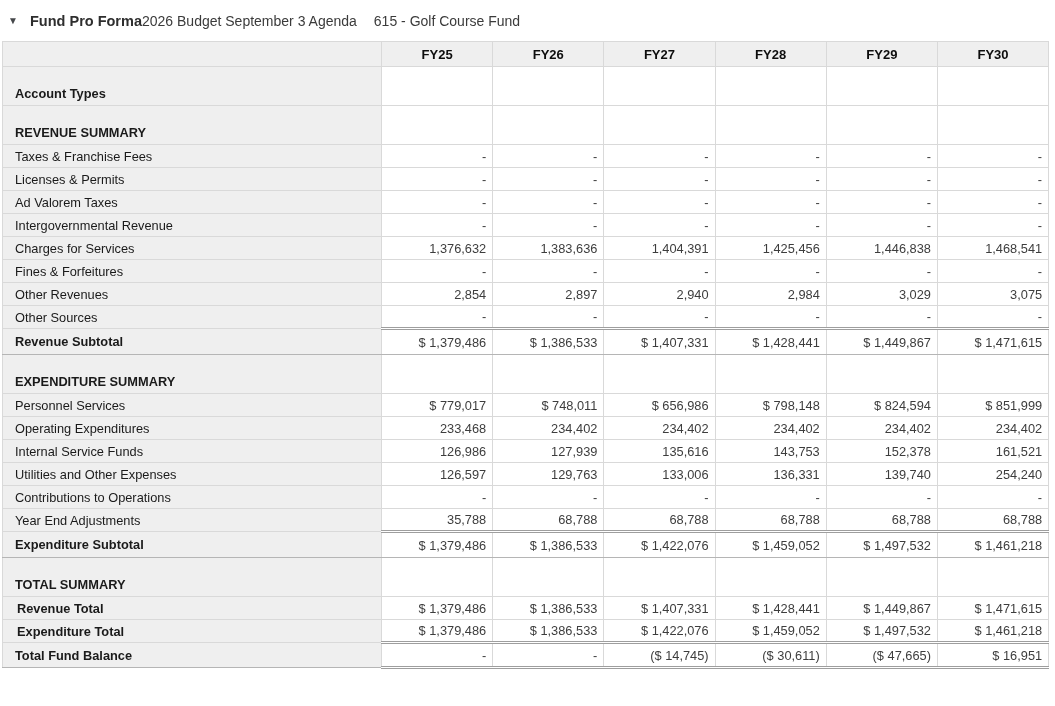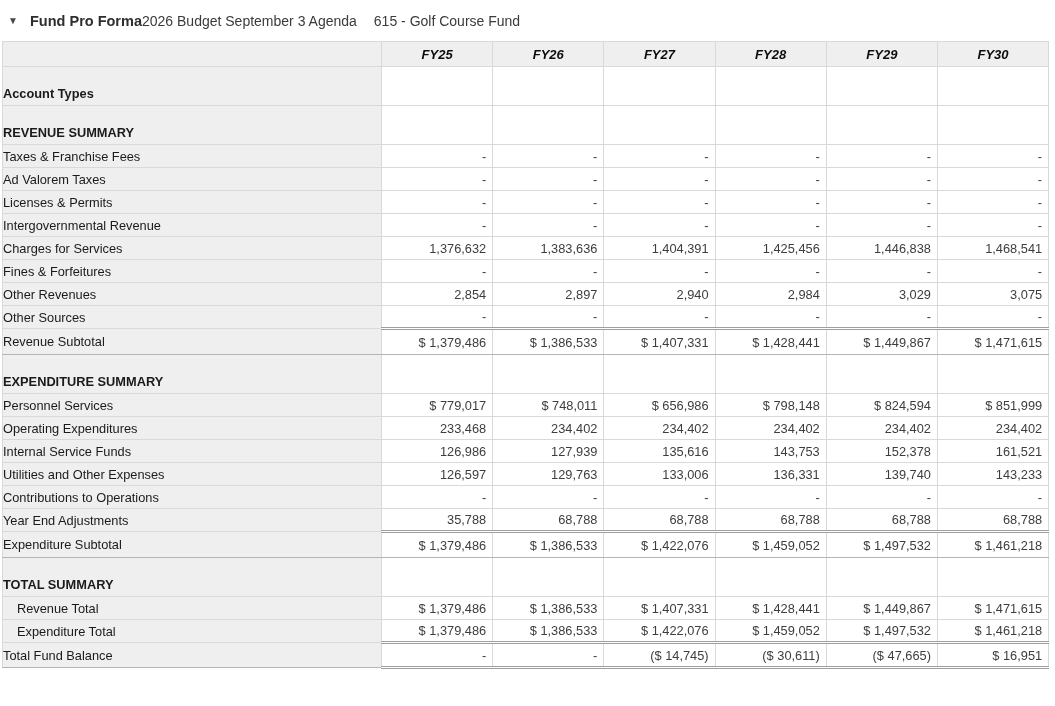--- a/index.html
+++ b/index.html
@@ -58,41 +58,40 @@
     white-space:nowrap;
     overflow:hidden;
   }
   thead th{
     background:var(--label-bg);
     height:25px;
     font-size:13px;
     font-weight:bold;
     color:#0d0d0d;
     text-align:center;
-    font-style:italic;
   }
   td.label{
     background:var(--label-bg);
     color:var(--text-dark);
     text-align:left;
-    padding-left:0;
+    padding-left:12px;
   }
   td.val{
     background:#ffffff;
     text-align:right;
     color:var(--text-num);
   }
   tr.account td{height:23px;}
   tr.account td.label{}
   tr.section td{height:39px;vertical-align:bottom;}
   tr.section td.label{font-weight:bold;padding-bottom:4px;}
   tr.subtotal td{height:26px;}
   tr.subtotal td.label,
   tr.total td.label,
-  tr.grand td.label{font-weight:normal;margin-top:12px;}
+  tr.grand td.label{font-weight:bold;margin-top:12px;}
   tr.total td{height:23px;}
   tr.total td.label{padding-left:14px;}
   tr.grand td{height:25px;}
   tr.subtotal td.val{
     border-top:3px double var(--strong);
     border-bottom:1px solid var(--mid);
     border-left-color:#c4c4c4;
   }
   tr.subtotal td.label{border-top:1px solid var(--mid);border-bottom:1px solid var(--mid);}
   tr.grand td.val{
@@ -155,30 +154,30 @@
       <tr class="account">
         <td class="label">Taxes &amp; Franchise Fees</td>
         <td class="val">-</td>
         <td class="val">-</td>
         <td class="val">-</td>
         <td class="val">-</td>
         <td class="val">-</td>
         <td class="val">-</td>
       </tr>
       <tr class="account">
+        <td class="label">Licenses &amp; Permits</td>
+        <td class="val">-</td>
+        <td class="val">-</td>
+        <td class="val">-</td>
+        <td class="val">-</td>
+        <td class="val">-</td>
+        <td class="val">-</td>
+      </tr>
+      <tr class="account">
         <td class="label">Ad Valorem Taxes</td>
-        <td class="val">-</td>
-        <td class="val">-</td>
-        <td class="val">-</td>
-        <td class="val">-</td>
-        <td class="val">-</td>
-        <td class="val">-</td>
-      </tr>
-      <tr class="account">
-        <td class="label">Licenses &amp; Permits</td>
         <td class="val">-</td>
         <td class="val">-</td>
         <td class="val">-</td>
         <td class="val">-</td>
         <td class="val">-</td>
         <td class="val">-</td>
       </tr>
       <tr class="account">
         <td class="label">Intergovernmental Revenue</td>
         <td class="val">-</td>
@@ -269,21 +268,21 @@
         <td class="val">152,378</td>
         <td class="val">161,521</td>
       </tr>
       <tr class="account">
         <td class="label">Utilities and Other Expenses</td>
         <td class="val">126,597</td>
         <td class="val">129,763</td>
         <td class="val">133,006</td>
         <td class="val">136,331</td>
         <td class="val">139,740</td>
-        <td class="val">143,233</td>
+        <td class="val">254,240</td>
       </tr>
       <tr class="account">
         <td class="label">Contributions to Operations</td>
         <td class="val">-</td>
         <td class="val">-</td>
         <td class="val">-</td>
         <td class="val">-</td>
         <td class="val">-</td>
         <td class="val">-</td>
       </tr>

